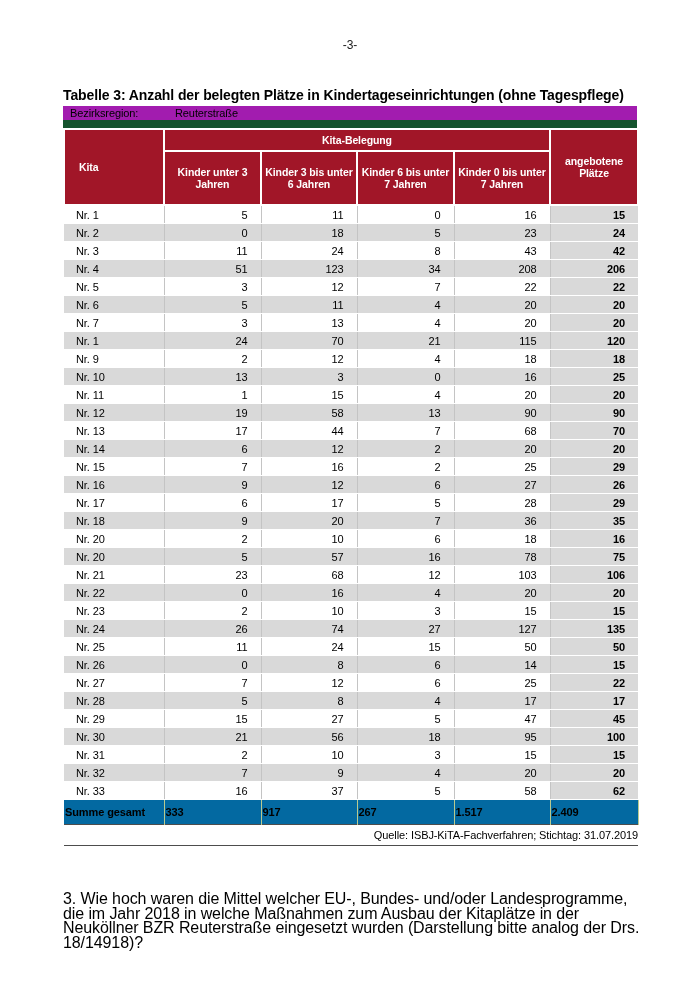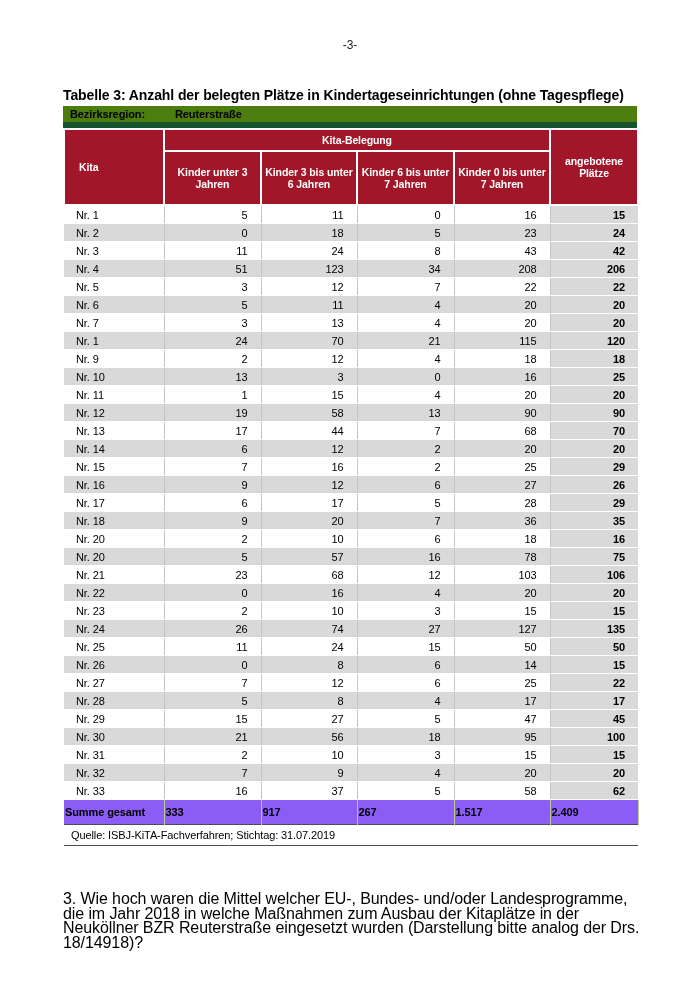--- a/index.html
+++ b/index.html
@@ -10,23 +10,23 @@
   .page-number{
     position:absolute;top:38px;left:0;width:100%;text-align:center;
     font-size:12px;color:#1a1a1a;
   }
   .table-title{
     position:absolute;top:87px;left:63px;width:580px;
     font-size:14px;font-weight:bold;letter-spacing:-0.1px;
   }
   .table-wrap{position:absolute;top:106px;left:63px;width:574px;}
   .region-bar{
-    background:#4d7c0f;height:22px;display:flex;align-items:center;
-    font-size:11px;font-weight:bold;letter-spacing:-0.1px;
-    border-bottom:6px solid #14532d;box-sizing:border-box;
+    background:#a21caf;height:22px;display:flex;align-items:center;
+    font-size:11px;font-weight:normal;letter-spacing:-0.1px;
+    border-bottom:8px solid #14532d;box-sizing:border-box;
   }
   .region-bar .label{padding-left:7px;width:96px;}
   .region-bar .value{padding-left:9px;text-align:center;}
   table.kita-table{
     border-collapse:collapse;width:574px;table-layout:fixed;
     font-size:11px;letter-spacing:-0.1px;
   }
   .kita-table thead th{
     background:#A11628;color:#ffffff;font-weight:bold;font-size:10.5px;
     border:2px solid #ffffff;padding:1px 2px;line-height:12.5px;
@@ -39,26 +39,26 @@
     height:17px;padding:0 13px 0 0;text-align:right;
     border-right:1px solid #c4c4c4;border-bottom:1px solid #ffffff;
     overflow:hidden;white-space:nowrap;
   }
   .kita-table tbody td.kita{
     text-align:left;padding:0 0 0 12px;border-left:none;
   }
   .kita-table tbody tr.gray td{background:#D9D9D9;}
   .kita-table tbody td.offered{background:#D9D9D9;font-weight:bold;border-right:none;}
   .kita-table tr.total td{
-    background:#8b5cf6;font-weight:bold;height:22px;
+    background:#0369a1;font-weight:bold;height:22px;
     border-right:1px solid #b9c98f;border-bottom:none;
   }
   .kita-table tr.total td.kita{font-weight:bold;}
   .kita-table tr.source td{
-    background:#ffffff;height:20px;text-align:left;padding:0 0 0 7px;
+    background:#ffffff;height:20px;text-align:right;padding:0 0 0 7px;
     border-top:1px solid #4d4d4d;border-bottom:1px solid #4d4d4d;
     border-right:none;font-weight:normal;white-space:nowrap;
   }
   .question{
     position:absolute;top:892px;left:63px;width:580px;
     font-size:16px;line-height:14.5px;letter-spacing:-0.1px;text-align:left;
   }
 </style>
 </head>
 <body>

